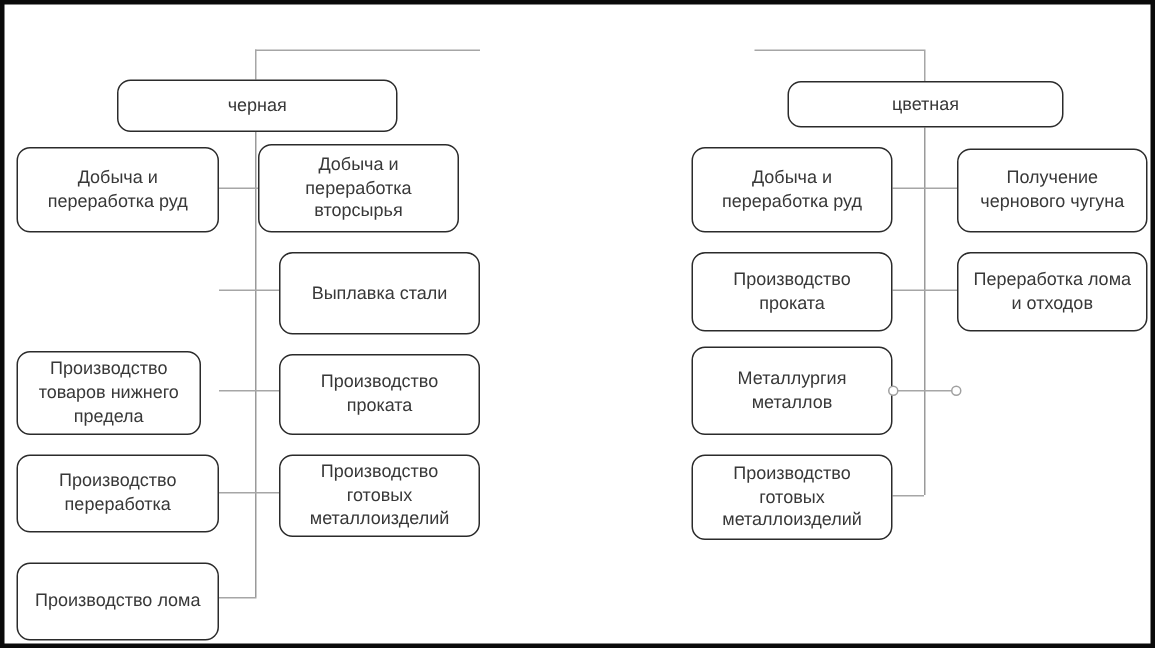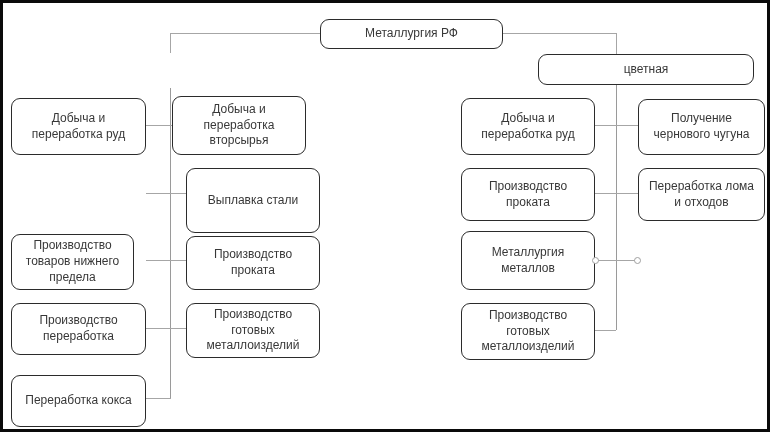--- a/index.html
+++ b/index.html
@@ -62,30 +62,30 @@
   <div class="line" style="left:143px;top:395px;width:25px;height:1px"></div>
 
   <div class="line trunk" style="left:613px;top:82px;width:1px;height:245px"></div>
   <div class="line" style="left:592px;top:122px;width:43px;height:1px"></div>
   <div class="line" style="left:592px;top:190px;width:43px;height:1px"></div>
   <div class="line" style="left:592px;top:257px;width:43px;height:1px"></div>
   <div class="line" style="left:592px;top:327px;width:21px;height:1px"></div>
   <div class="dot" style="left:589px;top:254px"></div>
   <div class="dot" style="left:631px;top:254px"></div>
 
-  <div class="node" style="left:317px;top:16px;width:183px;height:30px">Металлургия РФ</div>
-  <div class="node" style="left:535px;top:51px;width:216px;height:31px">цветная</div>
+  <div class="node" style="left:75px;top:50px;width:187px;height:35px">черная</div>
+  <div class="node" style="left:522px;top:51px;width:184px;height:31px">цветная</div>
 
   <div class="node" style="left:8px;top:95px;width:135px;height:57px">Добыча и переработка руд</div>
   <div class="node" style="left:8px;top:231px;width:123px;height:56px">Производство товаров нижнего предела</div>
   <div class="node" style="left:8px;top:300px;width:135px;height:52px">Производство переработка</div>
-  <div class="node" style="left:8px;top:372px;width:135px;height:52px">Переработка кокса</div>
+  <div class="node" style="left:8px;top:372px;width:135px;height:52px">Производство лома</div>
 
   <div class="node" style="left:169px;top:93px;width:134px;height:59px">Добыча и переработка вторсырья</div>
-  <div class="node" style="left:183px;top:165px;width:134px;height:65px">Выплавка стали</div>
+  <div class="node" style="left:183px;top:165px;width:134px;height:55px">Выплавка стали</div>
   <div class="node" style="left:183px;top:233px;width:134px;height:54px">Производство проката</div>
   <div class="node" style="left:183px;top:300px;width:134px;height:55px">Производство готовых металлоизделий</div>
 
   <div class="node" style="left:458px;top:95px;width:134px;height:57px">Добыча и переработка руд</div>
   <div class="node" style="left:458px;top:165px;width:134px;height:53px">Производство проката</div>
   <div class="node" style="left:458px;top:228px;width:134px;height:59px">Металлургия металлов</div>
   <div class="node" style="left:458px;top:300px;width:134px;height:57px">Производство готовых металлоизделий</div>
 
   <div class="node" style="left:635px;top:96px;width:127px;height:56px">Получение чернового чугуна</div>
   <div class="node" style="left:635px;top:165px;width:127px;height:53px">Переработка лома и отходов</div>

